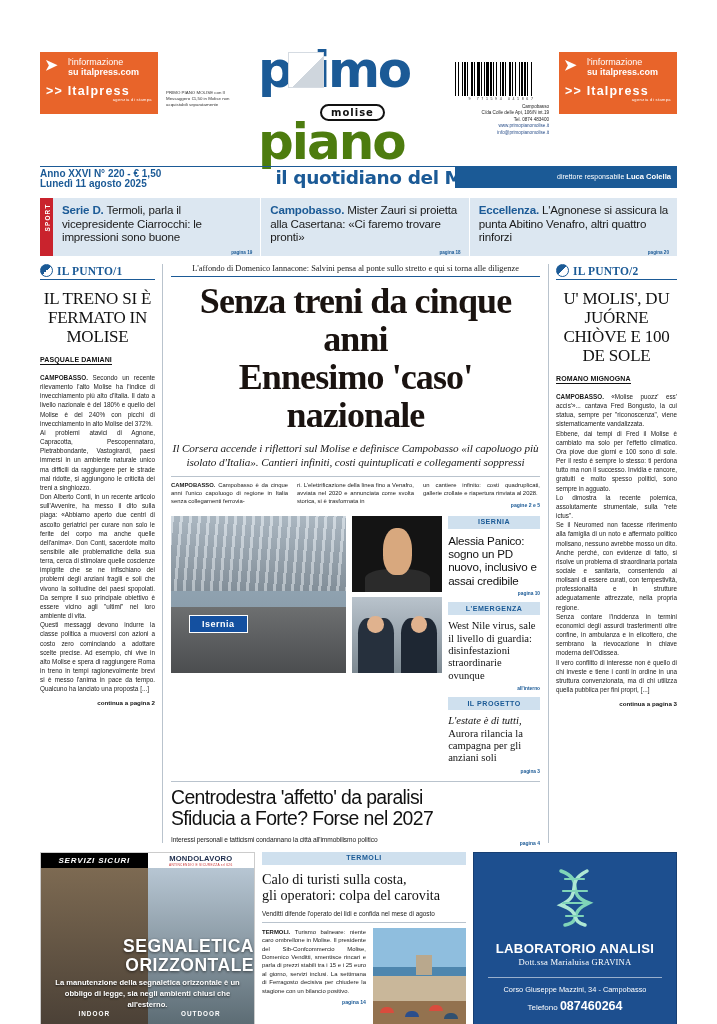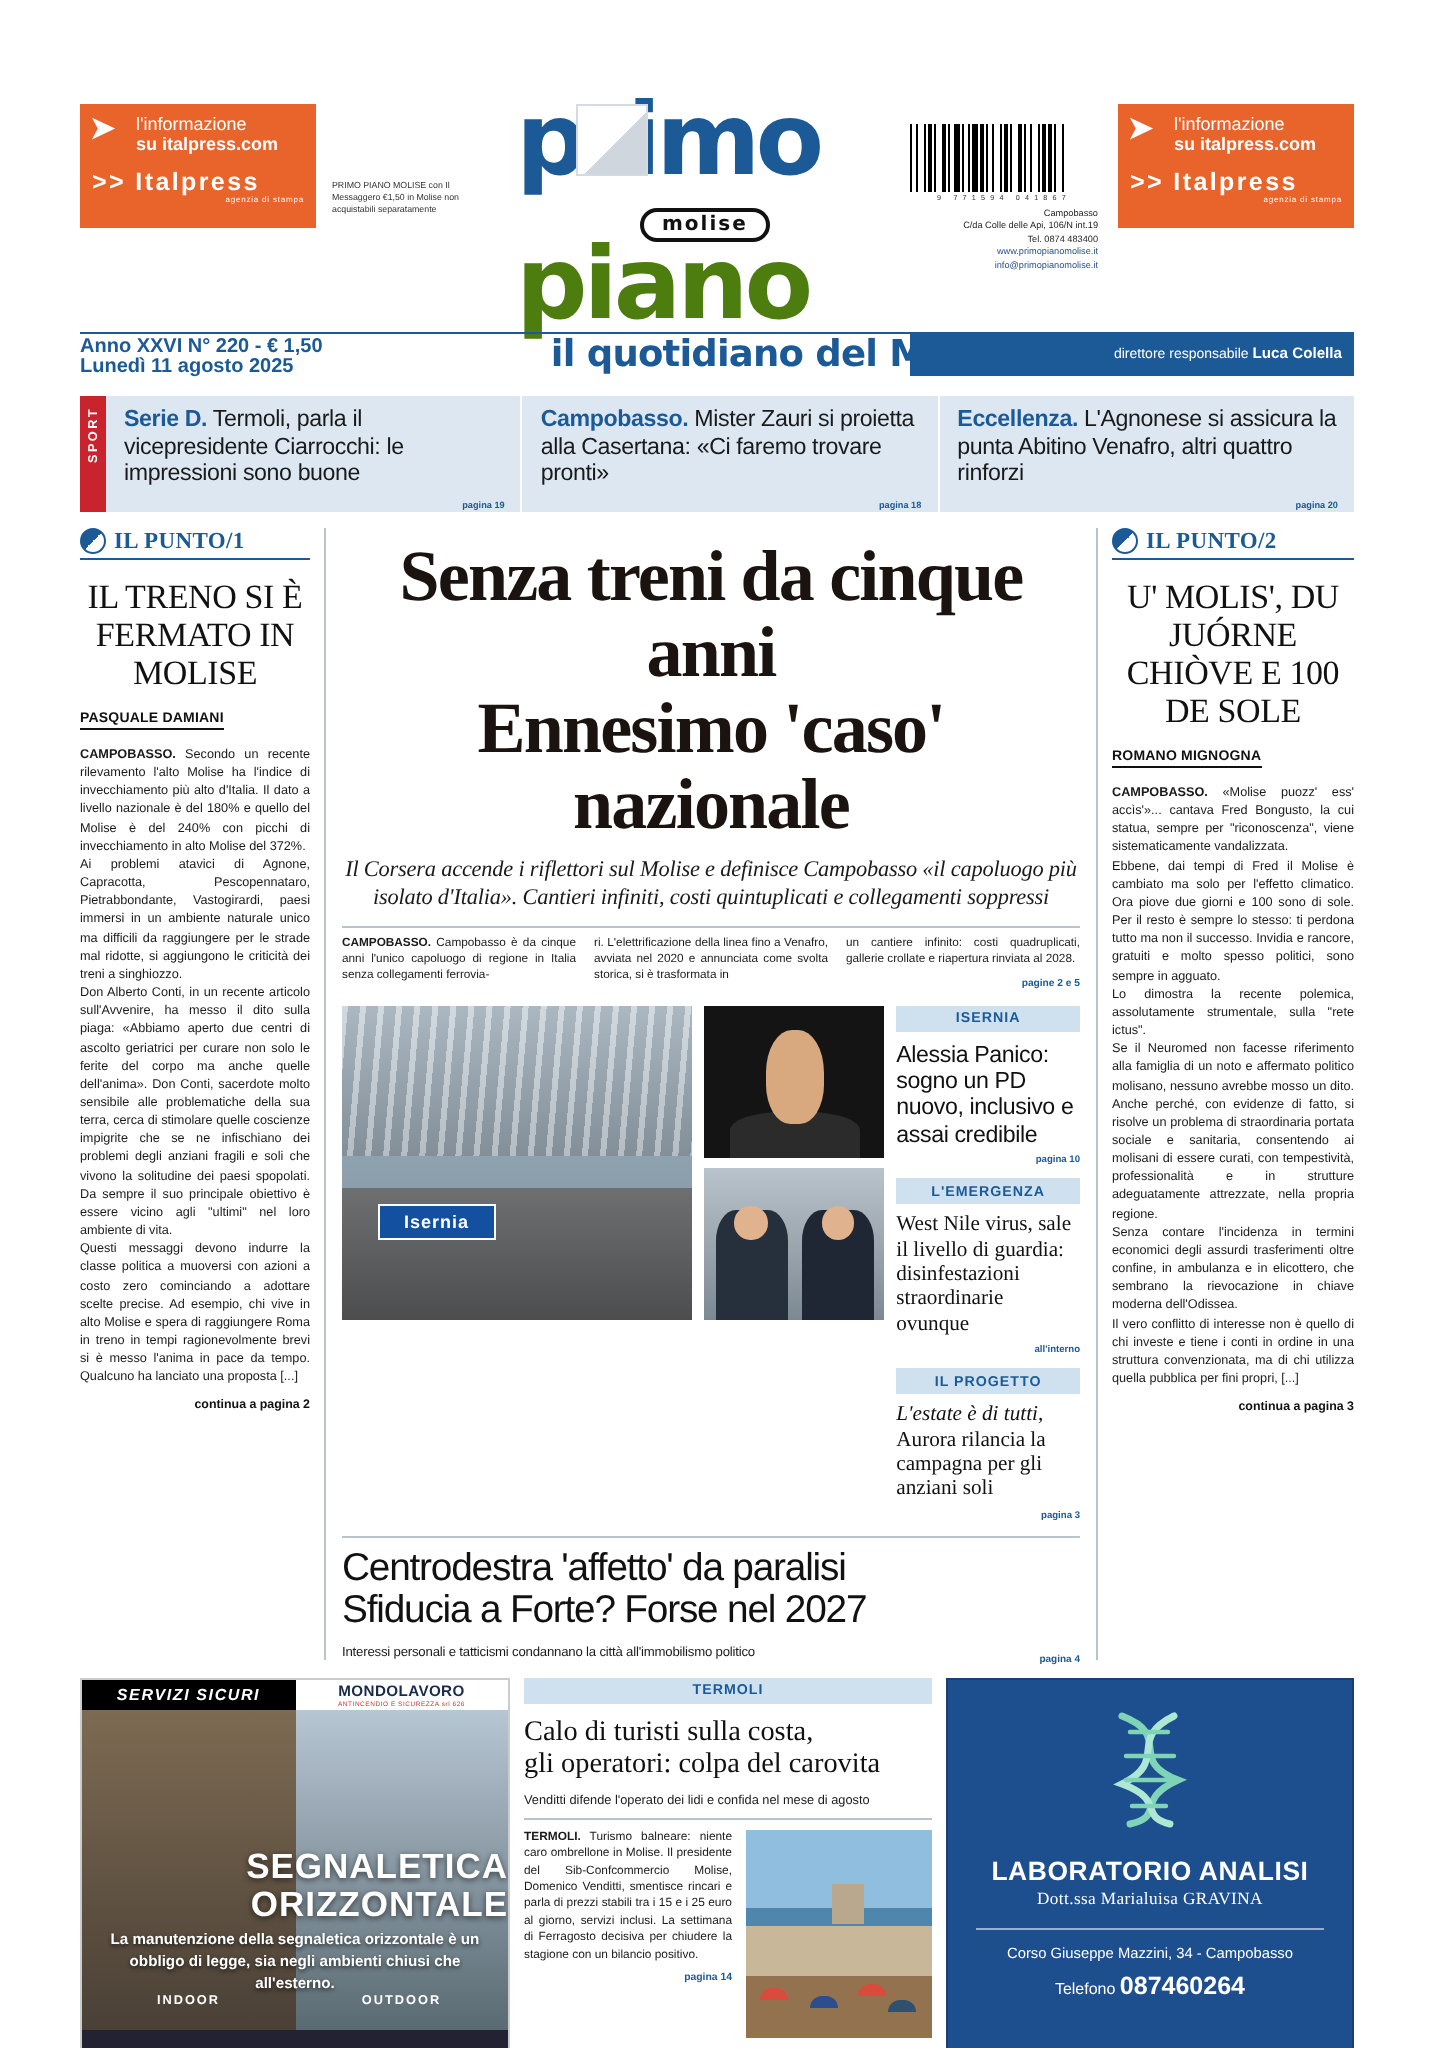--- a/index.html
+++ b/index.html
@@ -394,20 +394,21 @@
       <div class="punto-body">
         <p><b>CAMPOBASSO.</b><span> Secondo un recente rilevamento l'alto Molise ha l'indice di invecchiamento più alto d'Italia. Il dato a livello nazionale è del 180% e quello del Molise è del 240% con picchi di invecchiamento in alto Molise del 372%.</span></p>
         <p>Ai problemi atavici di Agnone, Capracotta, Pescopennataro, Pietrabbondante, Vastogirardi, paesi immersi in un ambiente naturale unico ma difficili da raggiungere per le strade mal ridotte, si aggiungono le criticità dei treni a singhiozzo.</p>
         <p>Don Alberto Conti, in un recente articolo sull'Avvenire, ha messo il dito sulla piaga: «Abbiamo aperto due centri di ascolto geriatrici per curare non solo le ferite del corpo ma anche quelle dell'anima». Don Conti, sacerdote molto sensibile alle problematiche della sua terra, cerca di stimolare quelle coscienze impigrite che se ne infischiano dei problemi degli anziani fragili e soli che vivono la solitudine dei paesi spopolati. Da sempre il suo principale obiettivo è essere vicino agli "ultimi" nel loro ambiente di vita.</p>
         <p>Questi messaggi devono indurre la classe politica a muoversi con azioni a costo zero cominciando a adottare scelte precise. Ad esempio, chi vive in alto Molise e spera di raggiungere Roma in treno in tempi ragionevolmente brevi si è messo l'anima in pace da tempo. Qualcuno ha lanciato una proposta [...]</p>
       </div>
       <div class="cont">continua a pagina 2</div>
     </div>
 
     <div class="col-center">
+      <div class="kicker">L'affondo di Domenico Iannacone: Salvini pensa al ponte sullo stretto e qui si torna alle diligenze</div>
       <div class="main-title">
         <span>Senza treni da cinque anni</span><br>
         <span>Ennesimo 'caso' nazionale</span>
       </div>
       <div class="main-sub">Il Corsera accende i riflettori sul Molise e definisce Campobasso «il capoluogo più isolato d'Italia». Cantieri infiniti, costi quintuplicati e collegamenti soppressi</div>
 
       <div class="three-col">
         <div class="c"><b>CAMPOBASSO.</b><span> Campobasso è da cinque anni l'unico capoluogo di regione in Italia senza collegamenti ferrovia-</span></div>
         <div class="c">ri. L'elettrificazione della linea fino a Venafro, avviata nel 2020 e annunciata come svolta storica, si è trasformata in</div>
         <div class="c"><span>un cantiere infinito: costi quadruplicati, gallerie crollate e riapertura rinviata al 2028.</span><div class="pagine-ref">pagine 2 e 5</div></div>

